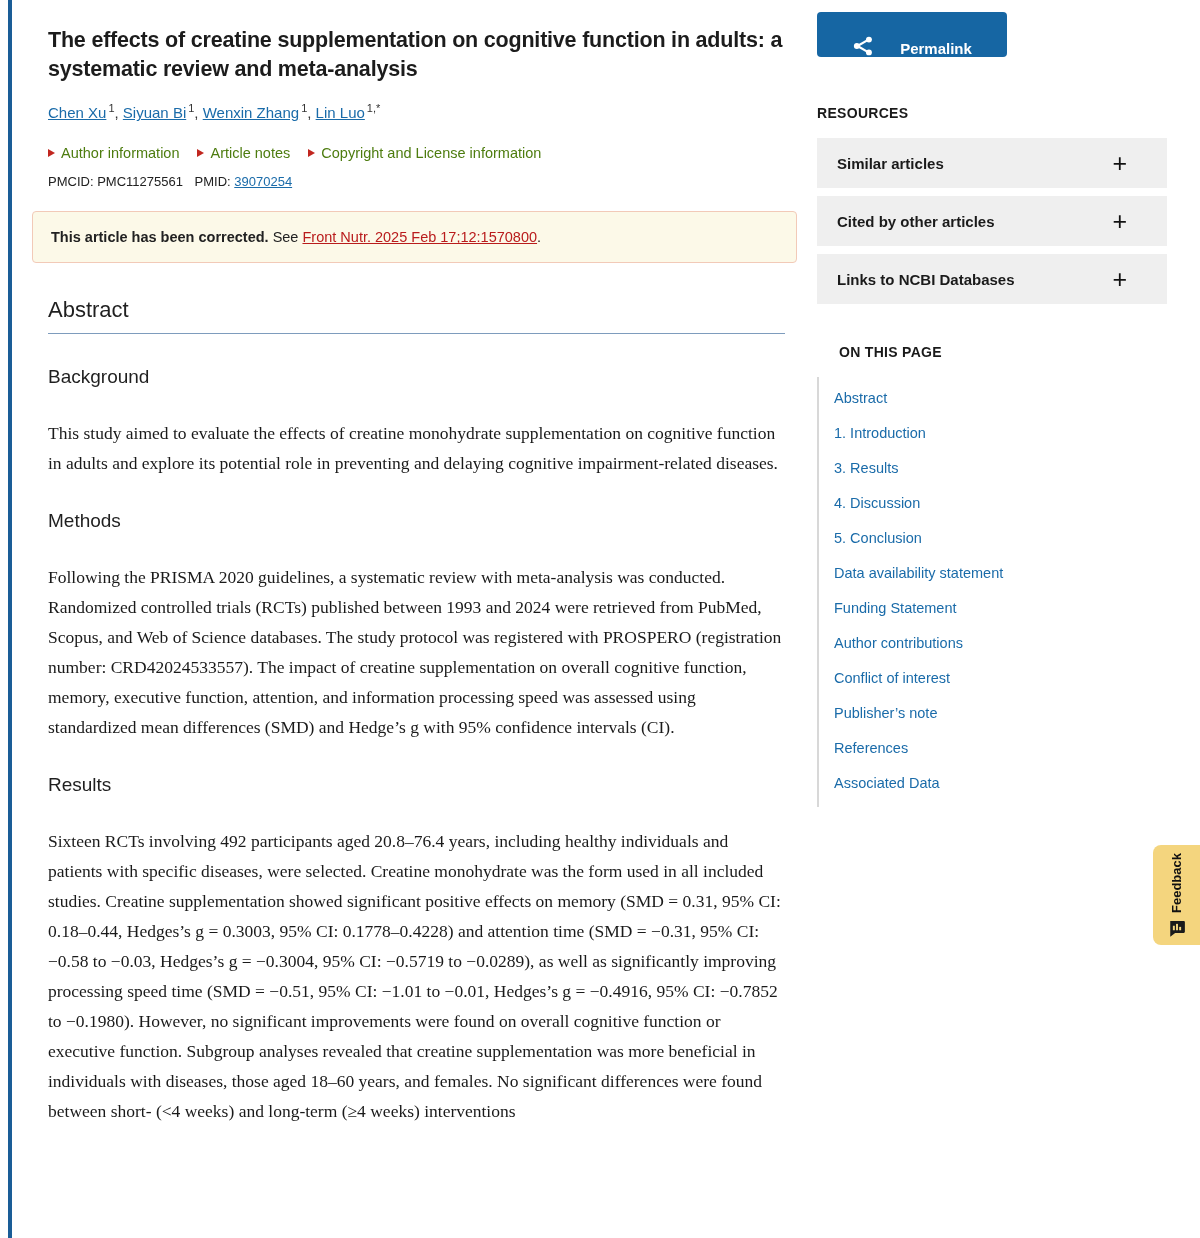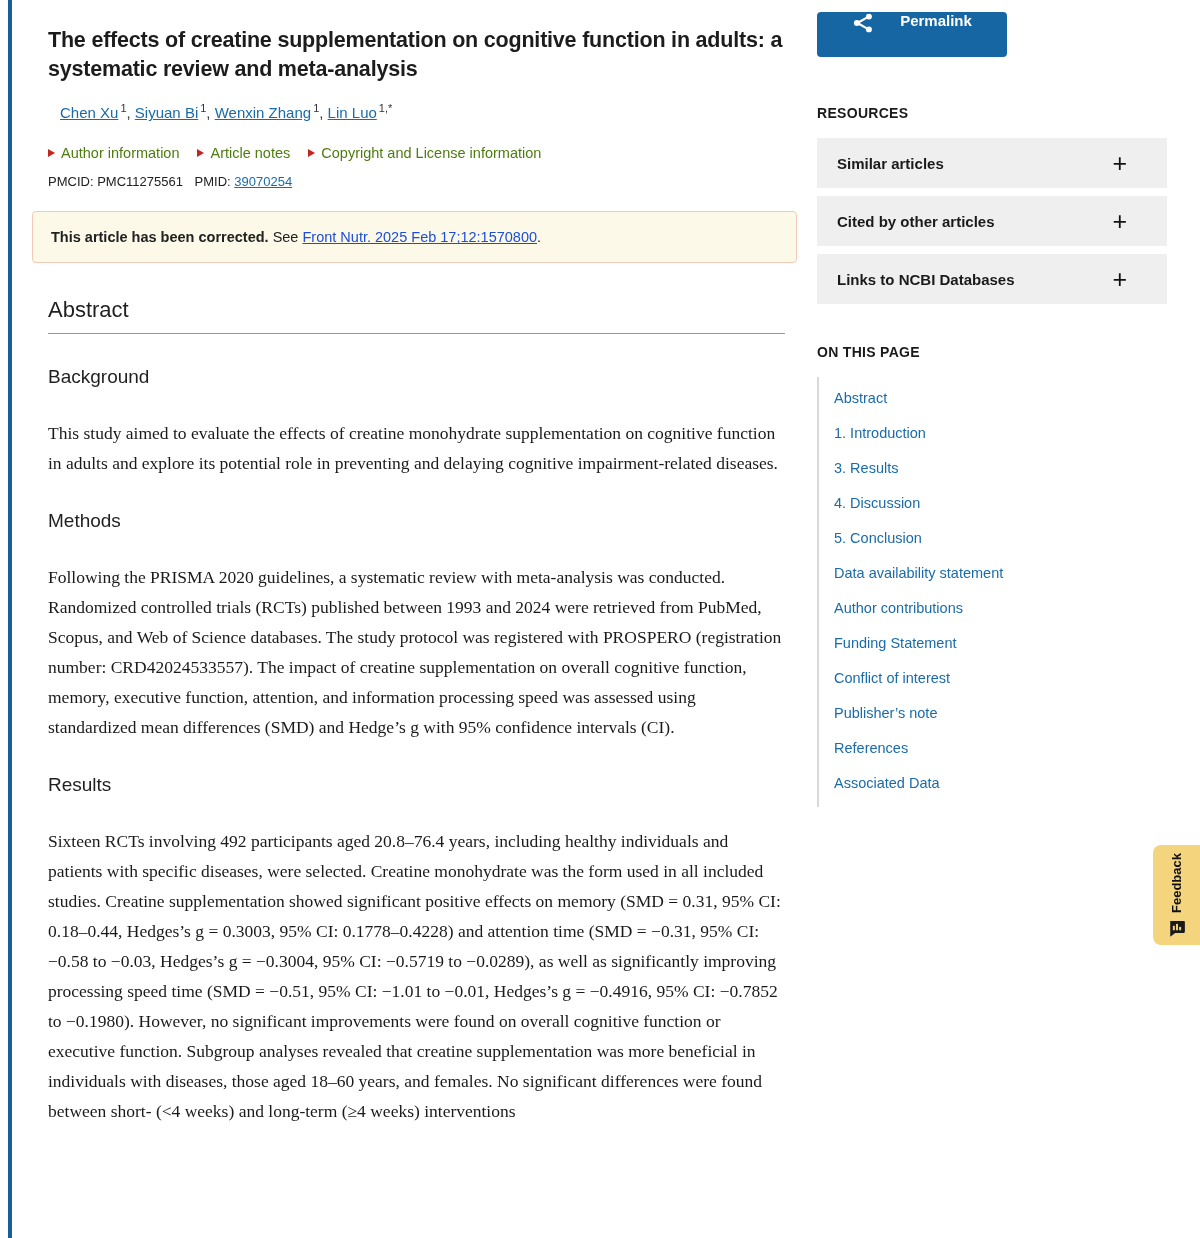--- a/index.html
+++ b/index.html
@@ -10,70 +10,70 @@
     font-family:"Liberation Sans", sans-serif; color:#212121;
   }
   .left-rule { position:absolute; left:8px; top:0; bottom:0; width:4px; background:#1a5d97; }
 
   
   .main { position:absolute; left:48px; top:0; width:737px; padding-top:26px; }
   h1.title {
     font-size:21.5px; line-height:1.36; font-weight:700; color:#1c1c1c;
     letter-spacing:-0.2px;
   }
-  .authors { margin-top:18px; font-size:15px; color:#333;margin-left:12px; }
+  .authors { margin-top:18px; font-size:15px; color:#333; }
   .author-link { color:#1a6ba9; text-decoration:underline; cursor:pointer; }
   .author-sup { font-size:11px; vertical-align:super; color:#333; margin-left:2px; }
   .author-sep { color:#333; }
 
   .toggle-row { margin-top:24px; display:flex; gap:18px; align-items:center; font-size:14.5px; }
   .toggle-link { display:flex; align-items:center; gap:6px; color:#4d7c0f; cursor:pointer; }
   .tri { width:0; height:0; border-left:7px solid #c1261f; border-top:4.5px solid transparent; border-bottom:4.5px solid transparent; display:inline-block; }
 
   .ids-row { margin-top:13px; font-size:13px; color:#212121; }
   .ids-row .gap { display:inline-block; width:8px; }
   .id-link { color:#1a6ba9; text-decoration:underline; cursor:pointer; }
 
   .correction-box {
     margin:22px -12px 0 -16px; padding:17px 18px;
     background:#fcf9e8; border:1px solid #f2cab8; border-radius:4px;
     font-size:14.5px; color:#212121;
   }
   .correction-box .bold { font-weight:700; }
-  .correction-box a, .corr-link { color:#1d4ed8; text-decoration:underline; cursor:pointer; }
+  .correction-box a, .corr-link { color:#b91c1c; text-decoration:underline; cursor:pointer; }
 
   h2.abstract-h {
     margin-top:34px; font-size:22px; font-weight:400; color:#1f1f1f;
     padding-bottom:10px; border-bottom:1px solid #7e9cbd;
   }
   h3.sub-h { margin-top:32px; font-size:19px; font-weight:400; color:#1f1f1f; }
   p.body-p {
     margin-top:30px; font-family:"Liberation Serif", serif;
     font-size:17.5px; line-height:30px; color:#1a1a1a;
   }
 
   
   .sidebar { position:absolute; left:817px; top:0; width:350px; padding-top:12px; }
   .permalink-btn {
     width:190px; height:45px; background:#1666a3; border:none; border-radius:4px;
-    display:flex; align-items:flex-start; justify-content:center; gap:26px;
+    display:flex; align-items:flex-end; justify-content:center; gap:26px;
     color:#ffffff; font-size:15px; font-weight:700; cursor:pointer;
     font-family:"Liberation Sans", sans-serif;
   }
   .side-heading { margin-top:48px; font-size:14px; font-weight:700; letter-spacing:0.3px; color:#1a1a1a; }
   .accordions { margin-top:17px; }
   .accordion {
     height:50px; margin-bottom:8px; background:#efefef;
     display:flex; align-items:center; justify-content:space-between;
     padding:0 40px 0 20px; cursor:pointer;
   }
   .accordion .label { font-size:15px; font-weight:700; color:#1a1a1a; }
   .accordion .plus { font-size:25px; font-weight:400; color:#111; line-height:1; }
 
-  .otp-heading { margin-top:40px; }
+  .otp-heading { margin-top:40px;margin-left:22px; }
   .toc { margin-top:17px; border-left:2px solid #d8d8d8; padding:4px 0 6px 15px; list-style:none; }
   .toc li { padding:8px 0 9px; }
   .toc a { color:#1a6ba9; font-size:14.5px; text-decoration:none; cursor:pointer; }
 
   
   .feedback {
     position:absolute; right:0; top:845px; width:47px; height:100px;
     background:#f4d57e; border-radius:8px 0 0 8px;
     display:flex; flex-direction:column; align-items:center; justify-content:center;
     gap:7px; cursor:pointer;
@@ -182,22 +182,22 @@
 
     <div class="side-heading otp-heading">ON THIS PAGE</div>
 
     <ul class="toc">
       <li><a>Abstract</a></li>
       <li><a>1. Introduction</a></li>
       <li><a>3. Results</a></li>
       <li><a>4. Discussion</a></li>
       <li><a>5. Conclusion</a></li>
       <li><a>Data availability statement</a></li>
+      <li><a>Funding Statement</a></li>
       <li><a>Author contributions</a></li>
-      <li><a>Funding Statement</a></li>
       <li><a>Conflict of interest</a></li>
       <li><a>Publisher’s note</a></li>
       <li><a>References</a></li>
       <li><a>Associated Data</a></li>
     </ul>
   </div>
 
   <div class="feedback">
     <span class="fb-label">Feedback</span>
     <svg width="18" height="18" viewBox="0 0 24 24">

